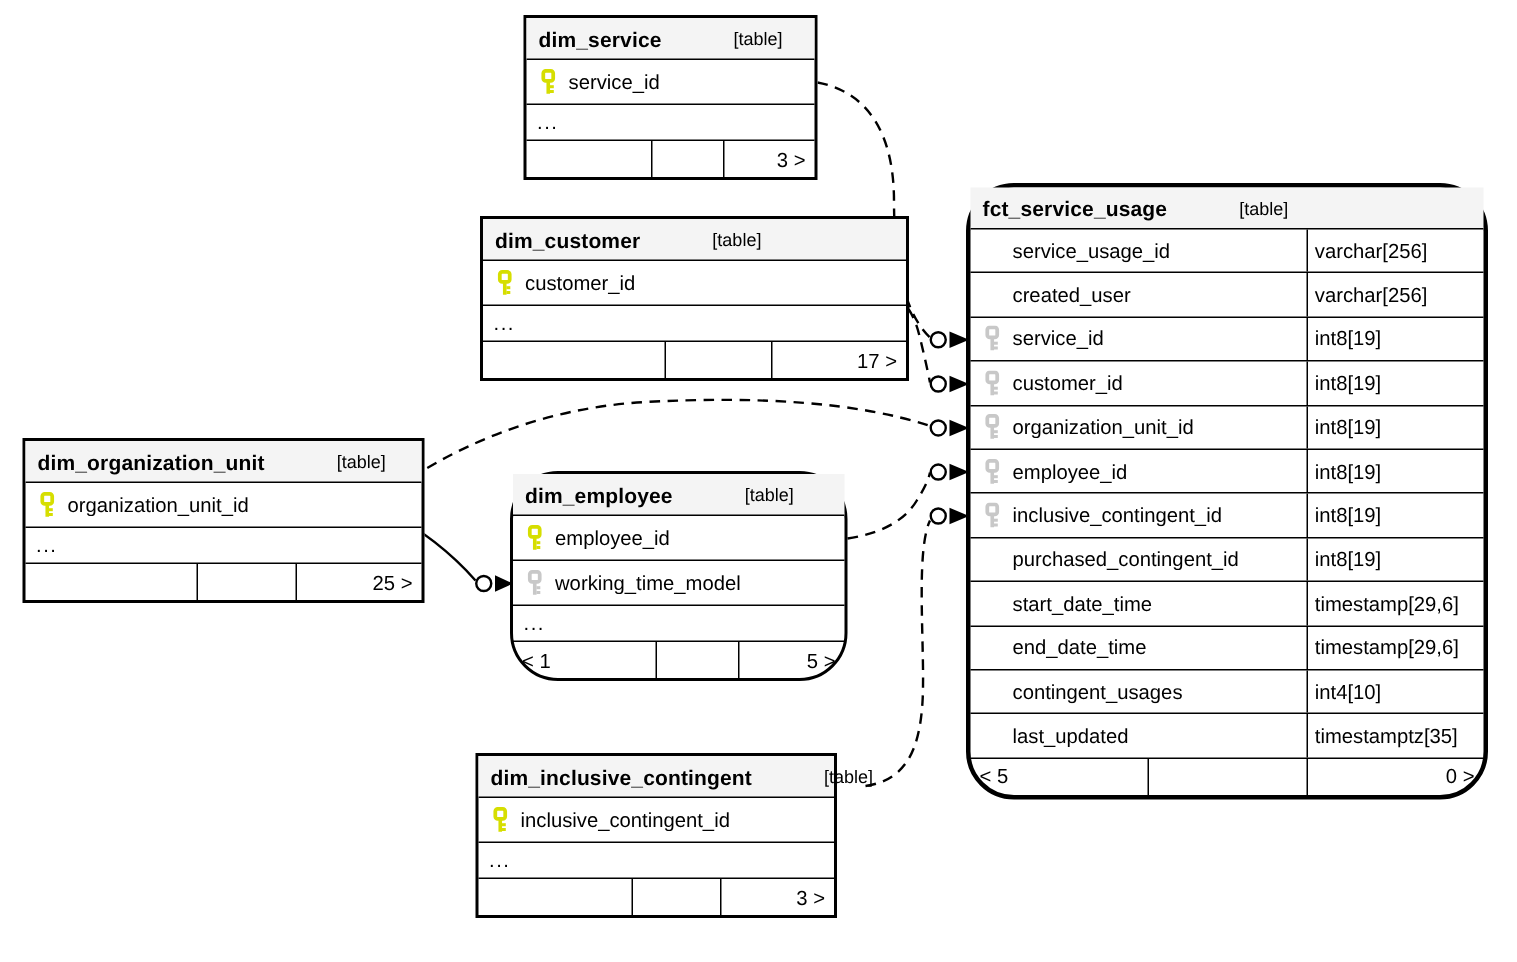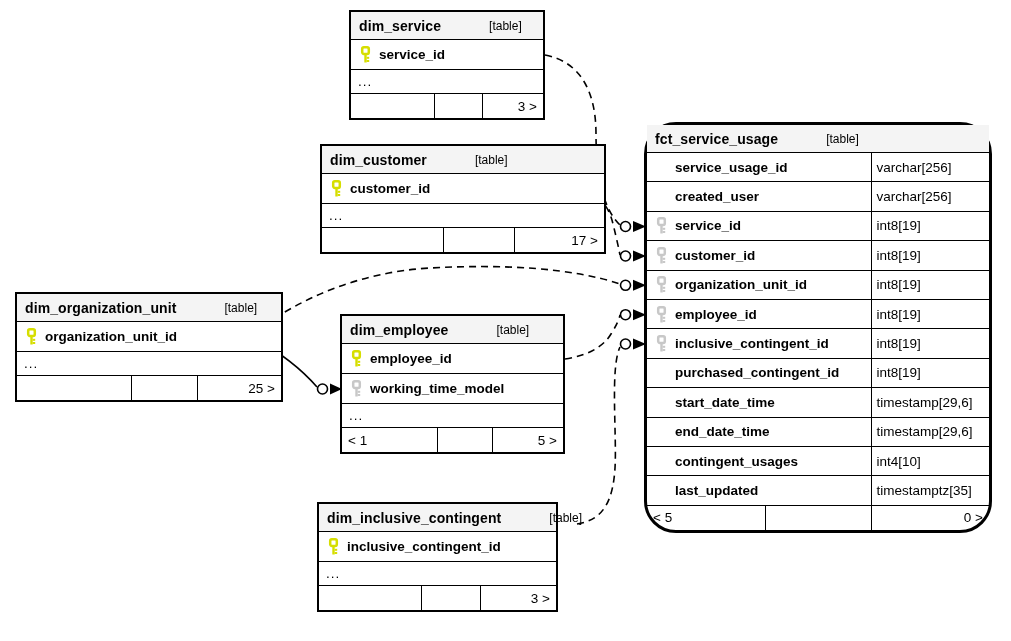--- a/index.html
+++ b/index.html
@@ -7,34 +7,34 @@
   #canvas{position:relative;width:1011px;height:641px;background:#fff;overflow:hidden;}
   #rel-layer{position:absolute;left:0;top:0;width:1011px;height:641px;z-index:1;}
   #tables{position:absolute;left:0;top:0;width:100%;height:100%;z-index:2;}
 
   .table{position:absolute;border:2px solid #000;background:#fff;box-sizing:border-box;font-size:13.5px;}
   #tbl-fct_service_usage{border-width:3px;}
 
   #tbl-dim_service{left:349px;top:10px;width:196px;}
   #tbl-dim_customer{left:320px;top:144px;width:286px;}
   #tbl-dim_organization_unit{left:15px;top:292px;width:268px;}
-  #tbl-dim_employee{left:340px;top:314px;width:225px;}
+  #tbl-dim_employee{left:340px;top:314px;width:225px;border-radius:32px;}
   #tbl-dim_inclusive_contingent{left:317px;top:502px;width:241px;}
   #tbl-fct_service_usage{left:644px;top:122px;width:348px;border-radius:32px;}
 
   .t-header{display:flex;align-items:center;
     background:#f4f4f4;border-bottom:1.5px solid #000;height:28px;
     padding:0 7px 0 8px;box-sizing:border-box;}
   .t-name{font-weight:bold;font-size:14px;letter-spacing:.1px;}
   .t-badge{font-size:12px;margin-left:48px;}
 
   .t-row{display:flex;align-items:center;height:30px;border-bottom:1.5px solid #000;box-sizing:border-box;}
   #tbl-fct_service_usage .t-row{height:29.4px;}
   .key-cell{width:28px;display:flex;justify-content:center;align-items:center;flex:0 0 28px;}
-  .col-name{flex:1;white-space:nowrap;overflow:hidden;font-weight:bold;}
+  .col-name{flex:1;white-space:nowrap;overflow:hidden;}
   .col-type{flex:0 0 118.5px;border-left:1.5px solid #000;align-self:stretch;
     display:flex;align-items:center;padding-left:5px;box-sizing:border-box;white-space:nowrap;}
 
   .t-dots{height:24px;display:flex;align-items:center;padding-left:7px;
     border-bottom:1.5px solid #000;box-sizing:border-box;letter-spacing:1px;}
 
   .t-footer{display:flex;height:24px;box-sizing:border-box;}
   .f-cell{display:flex;align-items:center;box-sizing:border-box;font-size:13.5px;}
   .f-cell + .f-cell{border-left:1.5px solid #000;}
   .f-left{flex:0 0 43%;padding-left:6px;justify-content:flex-start;}

